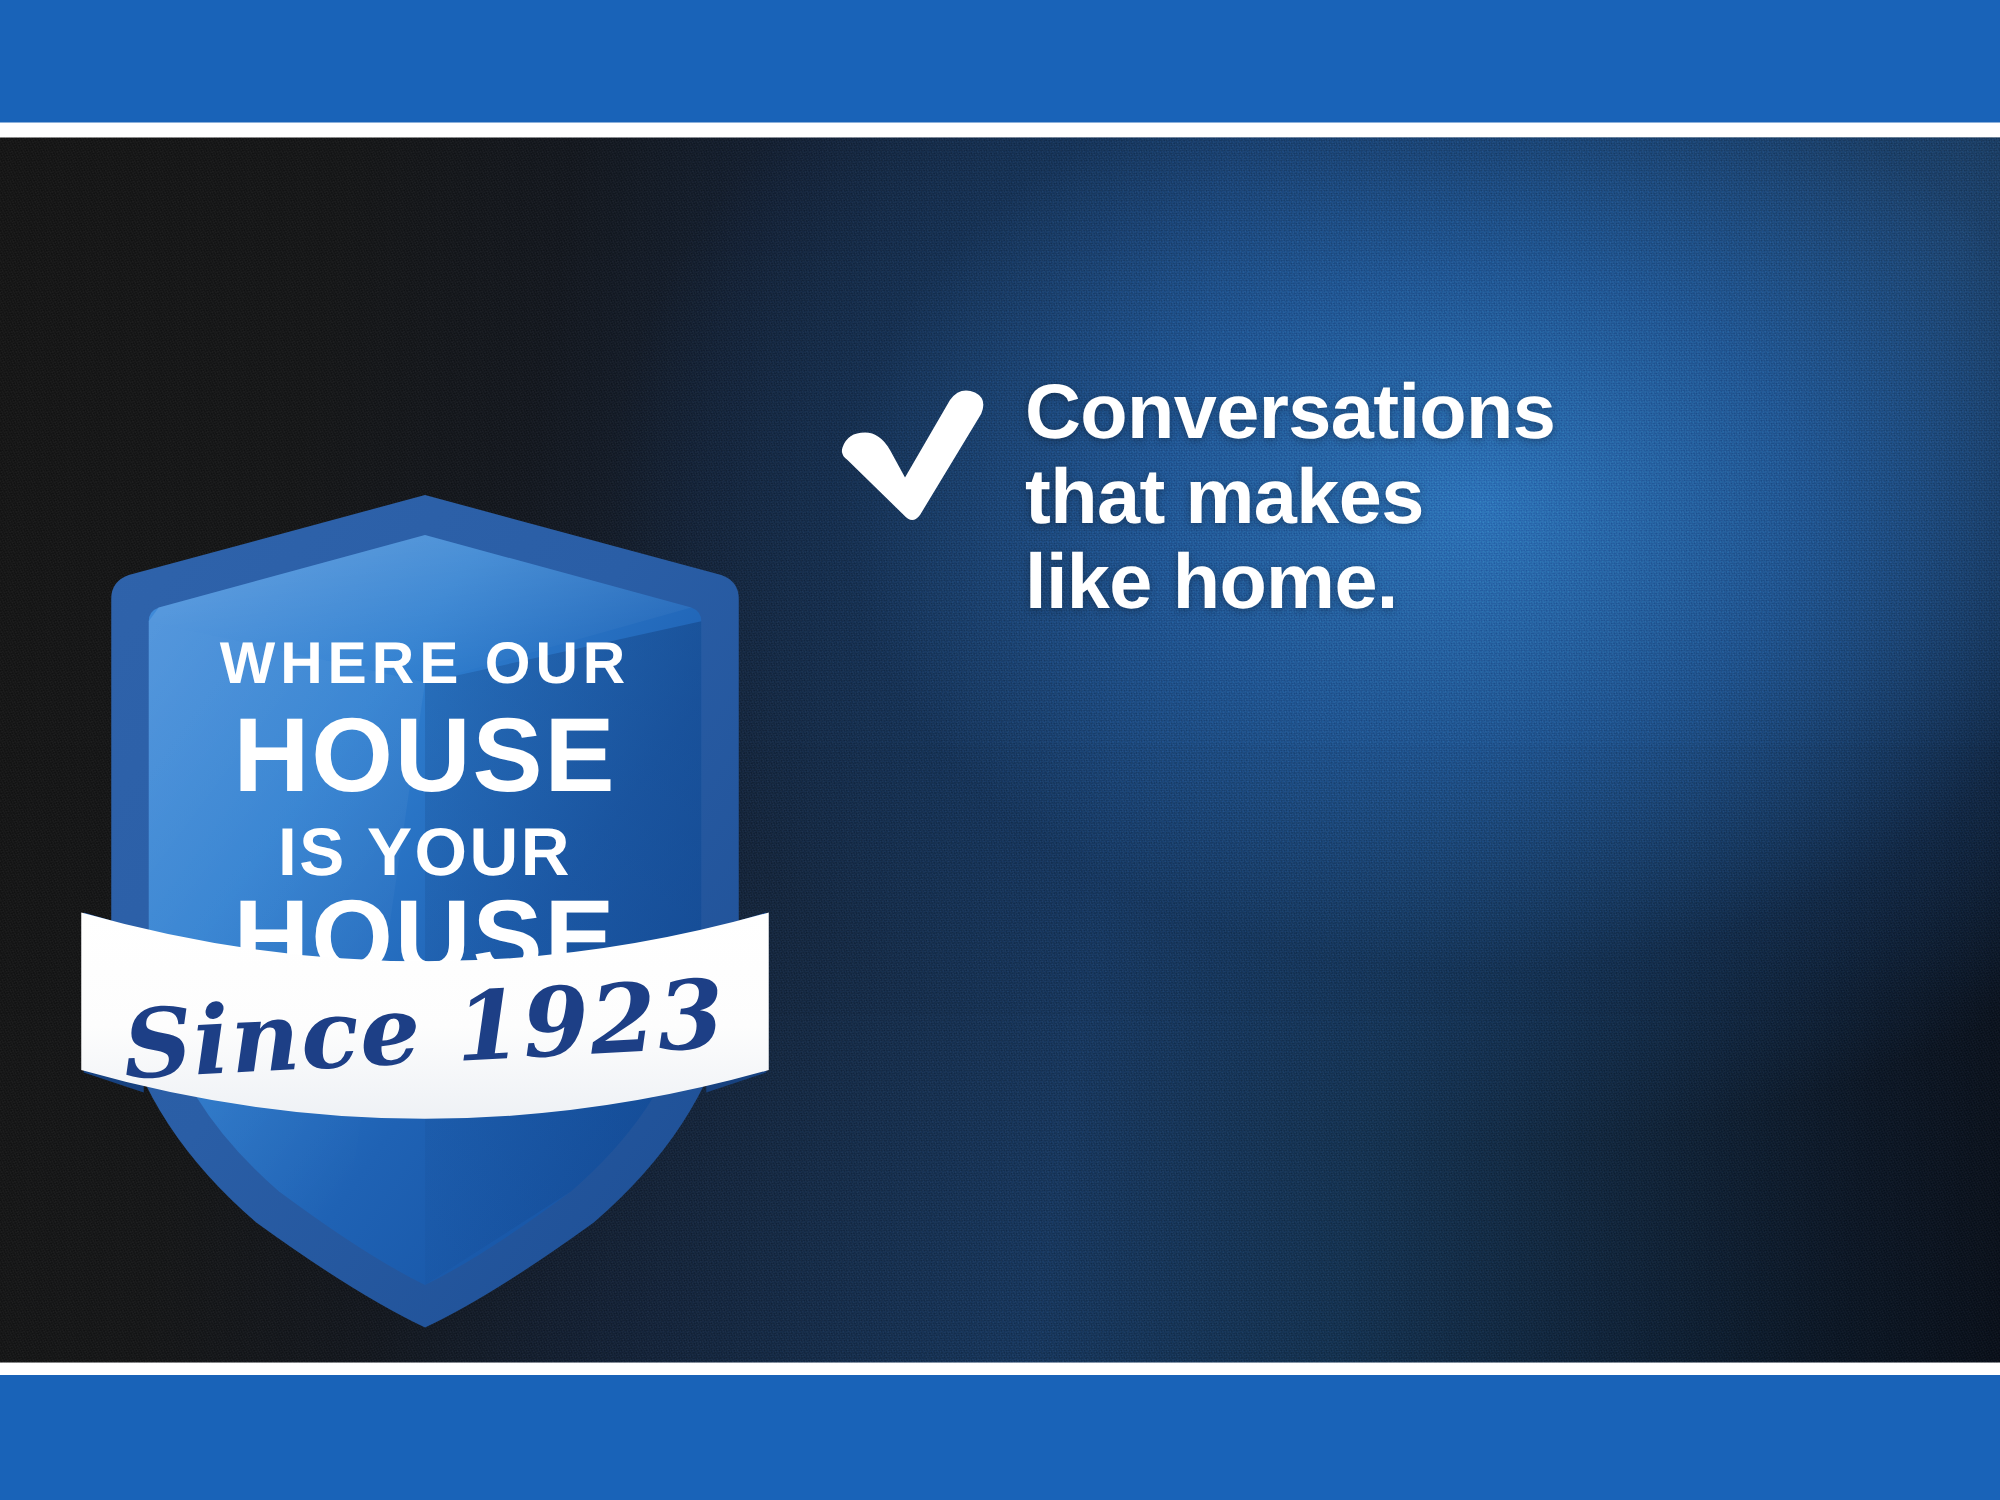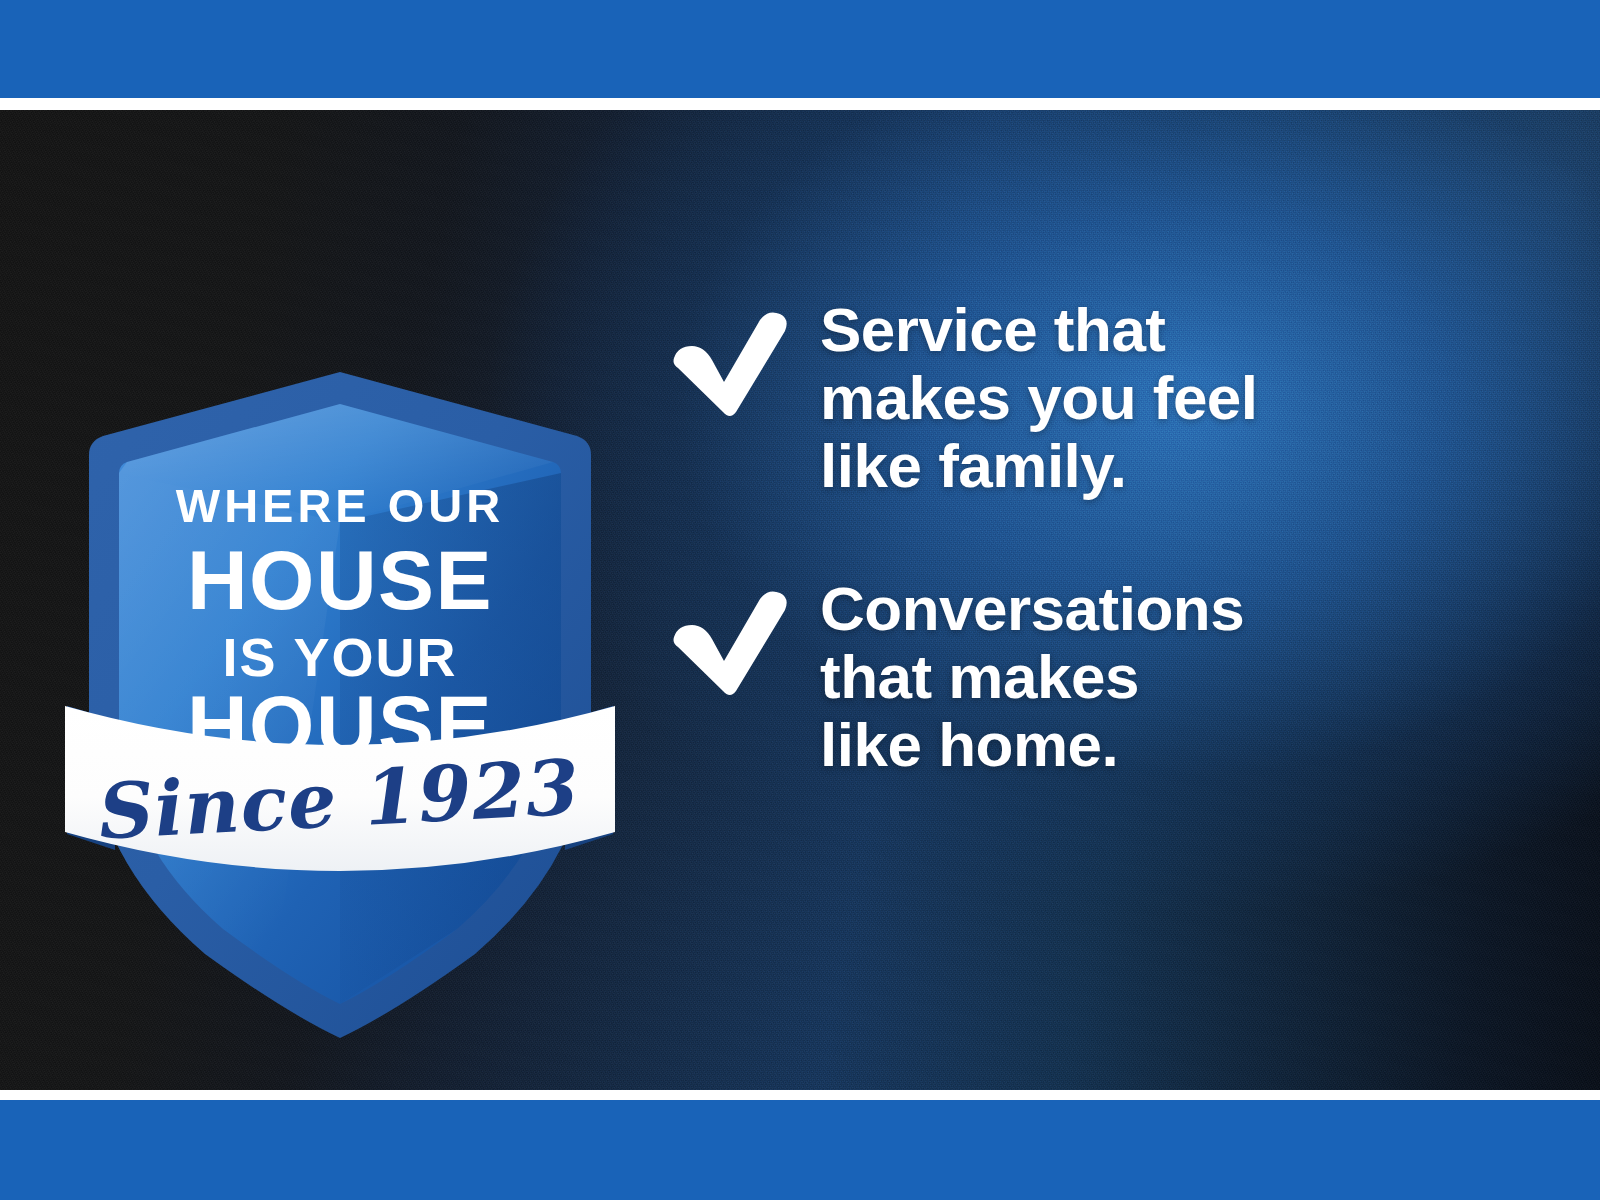--- a/index.html
+++ b/index.html
@@ -95,21 +95,21 @@
         rgba(0,0,0,0.06) 1px, rgba(0,0,0,0.06) 2px),
       repeating-linear-gradient(151deg,
         rgba(255,255,255,0.045) 0px, rgba(255,255,255,0.045) 1px,
         rgba(0,0,0,0.055) 1px, rgba(0,0,0,0.055) 2px);
   }
 
   
   #emblem {
     position: absolute;
     left: 55px;
-    top: 144px;
+    top: 168px;
     width: 570px;
     height: 790px;
   }
   #emblem svg { display: block; width: 100%; height: 100%; }
 
   .shield-line {
     fill: #ffffff;
     font-family: "Liberation Sans", sans-serif;
     font-weight: bold;
     text-anchor: middle;
@@ -249,32 +249,20 @@
                  Q 285 656 10 578
                  Z" fill="url(#ribbonGrad)"></path>
 
         <text class="ribbon-script" x="285" y="572" transform="rotate(-3 285 560)">Since 1923</text>
       </svg>
     </div>
 
     <div id="bullets">
 
 
-      <div class="bullet-row">
-        <span class="check-wrap">
-          <svg viewBox="0 0 126 110" xmlns="http://www.w3.org/2000/svg">
-            <path d="M 6 50 Q 10 38 24 38 Q 36 38 44 52 L 56 74 L 92 12
-                     Q 100 1 112 6 Q 122 11 117 23 L 68 104
-                     Q 62 112 55 104 L 10 60 Q 4 56 6 50 Z" fill="#ffffff"></path>
-          </svg>
-        </span>
-        <div class="bullet-text">Service that
-makes you feel
-like family.</div>
-      </div>
 
       <div class="bullet-row">
         <span class="check-wrap">
           <svg viewBox="0 0 126 110" xmlns="http://www.w3.org/2000/svg">
             <path d="M 6 50 Q 10 38 24 38 Q 36 38 44 52 L 56 74 L 92 12
                      Q 100 1 112 6 Q 122 11 117 23 L 68 104
                      Q 62 112 55 104 L 10 60 Q 4 56 6 50 Z" fill="#ffffff"></path>
           </svg>
         </span>
         <div class="bullet-text">Conversations

